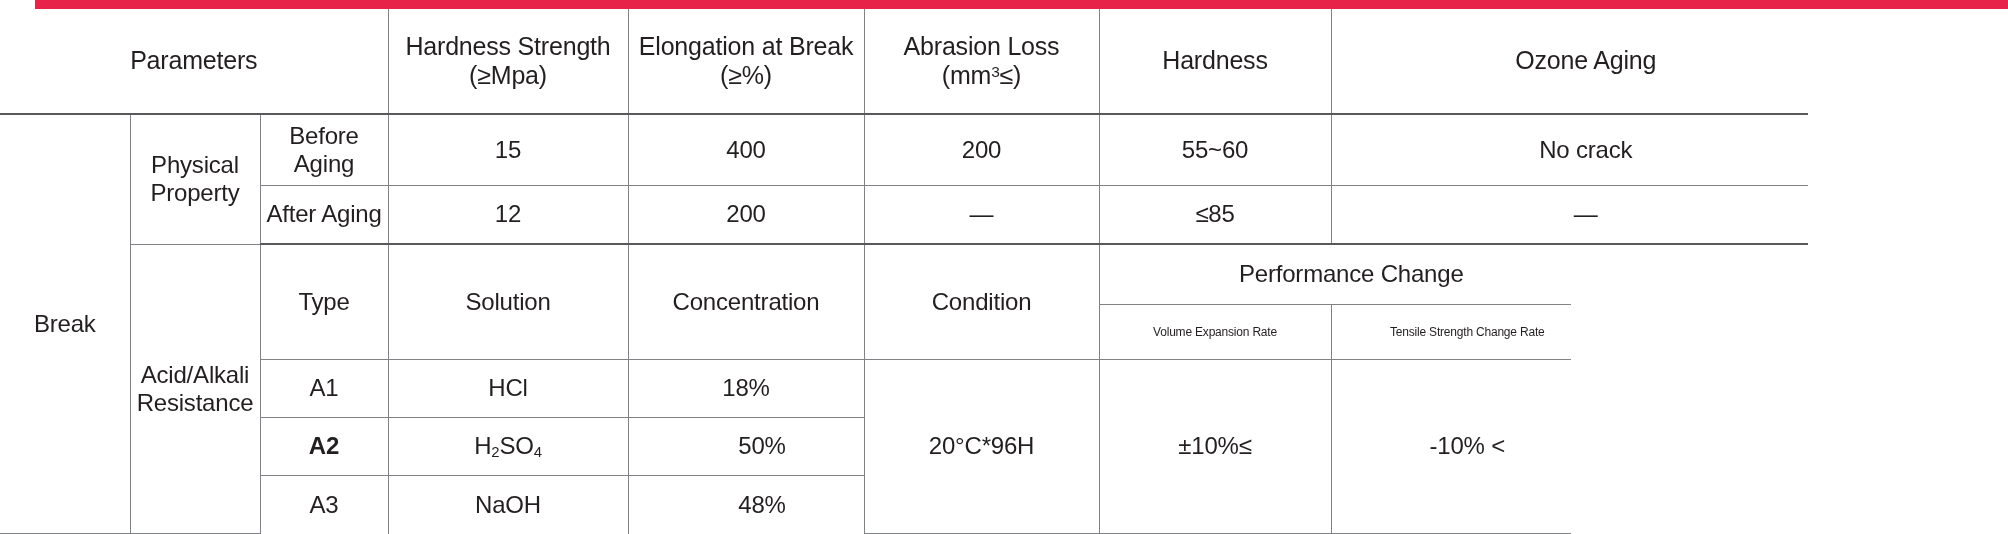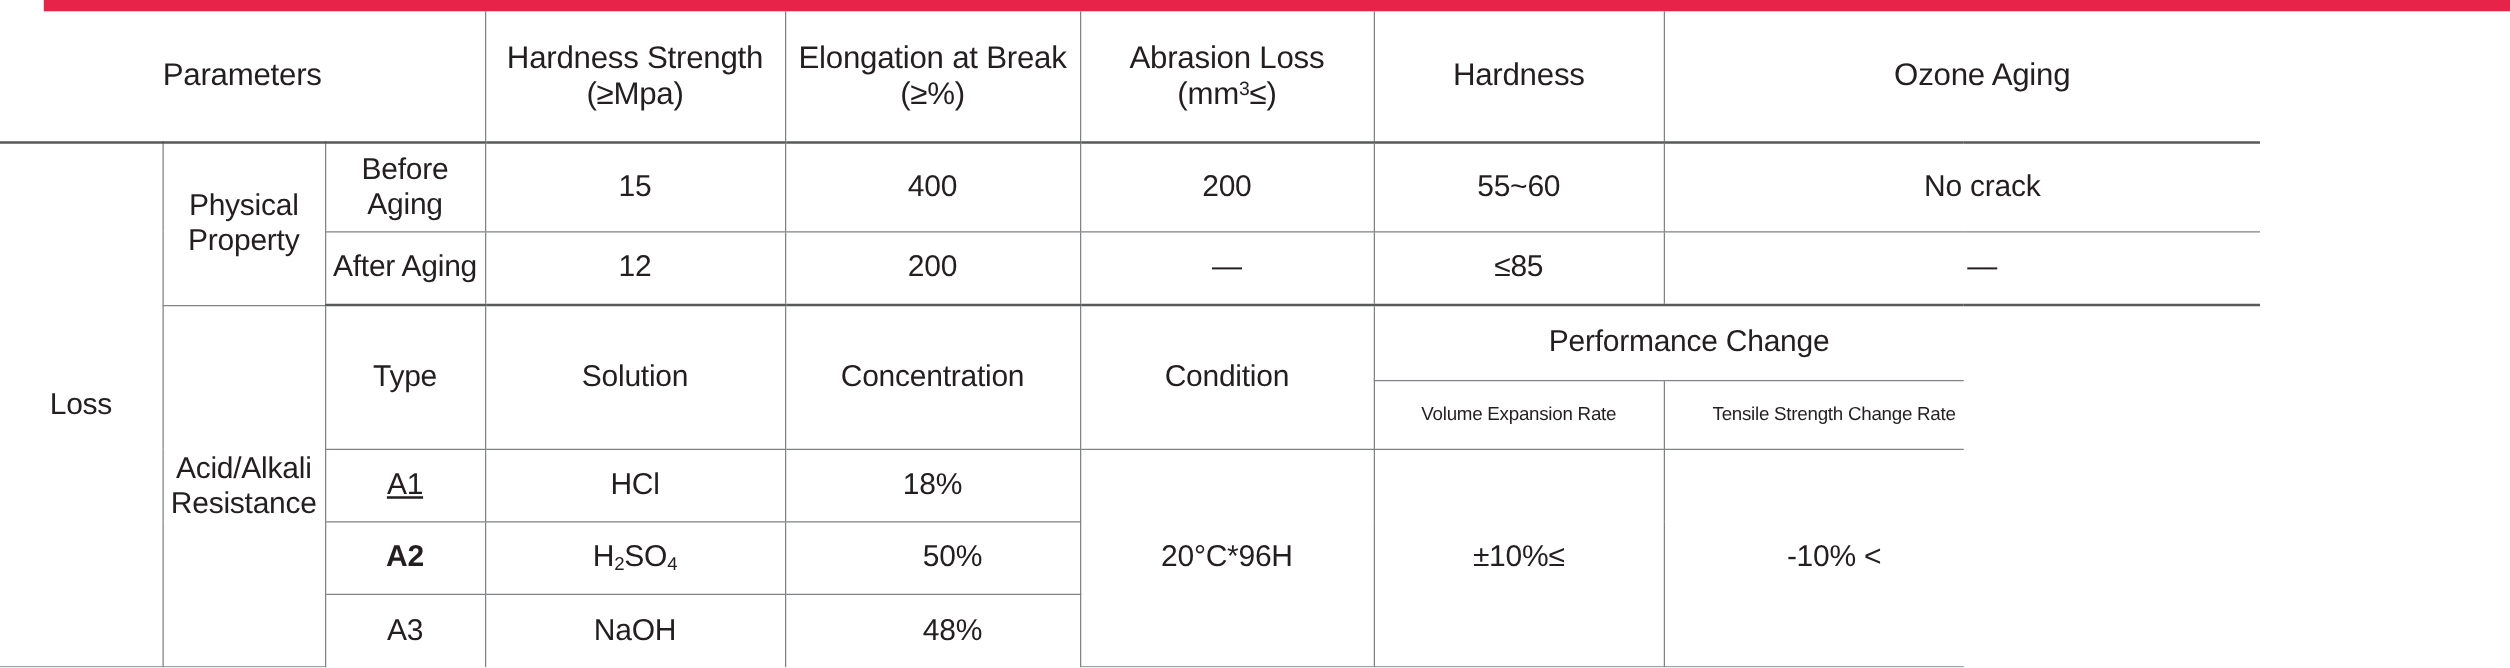--- a/index.html
+++ b/index.html
@@ -40,21 +40,21 @@
   table#spec tr:last-child td{border-bottom:none;}
 
   .hdr{
     font-weight:700;
     font-size:25px;
     font-stretch:condensed;
     letter-spacing:-0.3px;
     line-height:1.2;
   }
   .cell{font-size:24px;}
-  .cell-sm{font-size:15px;letter-spacing:-0.3px;}
+  .cell-sm{font-size:12px;letter-spacing:-0.3px;}
   .thickline{border-bottom:2px solid #58595b !important;}
   .sub{font-size:0.62em;vertical-align:-0.22em;}
   .sup{font-size:0.62em;vertical-align:0.45em;}
   .nowrap{white-space:nowrap;}
   .two-line{white-space:pre-line;margin-top:24px;}
 </style>
 </head>
 <body>
 
 <div id="sheet">
@@ -93,21 +93,21 @@
         <span>Abrasion Loss</span><br>
         <span class="nowrap"><span>(mm</span><span class="sup">3</span><span>≤)</span></span>
       </td>
 
       <td class="hdr thickline">Hardness</td>
 
       <td class="hdr thickline" colspan="2">Ozone Aging</td>
     </tr>
 
     <tr>
-      <td class="cell" rowspan="7">Loss</td>
+      <td class="cell" rowspan="7">Break</td>
       <td class="cell two-line" rowspan="2">Physical
 Property</td>
       <td class="cell" style="height:46px;margin-left:32px;">Before Aging</td>
       <td class="cell">15</td>
       <td class="cell">400</td>
       <td class="cell">200</td>
       <td class="cell">55~60</td>
       <td class="cell" colspan="2">No crack</td>
     </tr>
 
@@ -129,21 +129,21 @@
       <td class="cell" rowspan="2">Condition</td>
       <td class="cell" colspan="2" style="height:47px;">Performance Change</td>
     </tr>
 
     <tr>
       <td class="cell-sm" style="height:43px;">Volume Expansion Rate</td>
       <td class="cell-sm" colspan="1">Tensile Strength Change Rate</td>
     </tr>
 
     <tr>
-      <td class="cell" style="height:46px;text-decoration:underline;">A1</td>
+      <td class="cell" style="height:46px;">A1</td>
       <td class="cell">HCl</td>
       <td class="cell">18%</td>
       <td class="cell" rowspan="3">20°C*96H</td>
       <td class="cell" rowspan="3">±10%≤</td>
       <td class="cell" rowspan="3" colspan="1">-10% &lt;</td>
     </tr>
 
     <tr>
       <td class="cell" style="height:46px;font-weight:bold;">A2</td>
       <td class="cell"><span class="nowrap"><span>H</span><span class="sub">2</span><span>SO</span><span class="sub">4</span></span></td>

